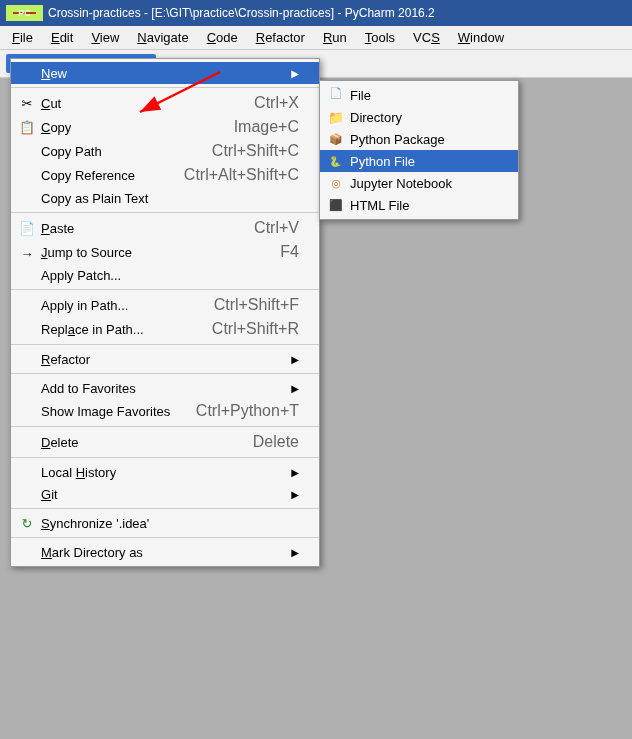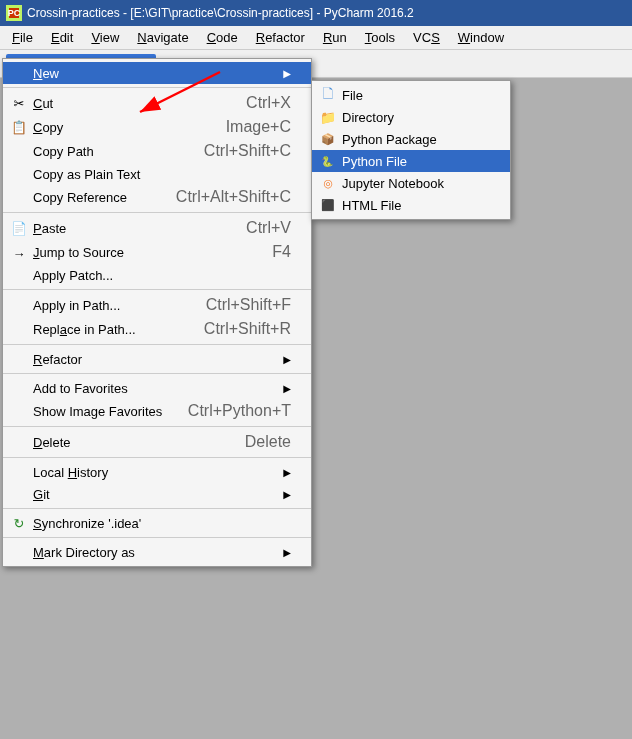--- a/index.html
+++ b/index.html
@@ -17,24 +17,24 @@
     .title-bar {
       background: #2b579a;
       color: white;
       display: flex;
       align-items: center;
       height: 26px;
       padding: 0 6px;
       gap: 5px;
     }
     .title-bar-icon {
-      width: 16px;
+      width: 37px;
       height: 16px;
       background: #cc3300;
-      border: 3px solid #bef264;
+      border: 7px solid #bef264;
       display: flex; align-items: center; justify-content: center;
       font-size: 9px; color: white; font-weight: bold;
       flex-shrink: 0;
     }
     .title-bar-text {
       font-size: 12px;
       color: #ffffff;
     }
 
     
@@ -77,21 +77,21 @@
     }
     .folder-icon-small {
       color: #ffd700;
       font-size: 12px;
     }
 
     
     .context-menu-wrapper {
       position: absolute;
       top: 58px;
-      left: 2px;
+      left: 10px;
       display: flex;
       align-items: flex-start;
     }
 
     
     .context-menu {
       background: #f5f5f5;
       border: 1px solid #999;
       box-shadow: 2px 2px 6px rgba(0,0,0,0.4);
       min-width: 310px;
@@ -235,27 +235,27 @@
     </div>
 
     <div class="menu-item">
       <span class="icon-area"></span>
       <span class="label-text">Copy Path</span>
       <span class="shortcut">Ctrl+Shift+C</span>
     </div>
 
     <div class="menu-item">
       <span class="icon-area"></span>
-      <span class="label-text">Copy as Plain Text</span>
-    </div>
-
-    <div class="menu-item">
-      <span class="icon-area"></span>
       <span class="label-text">Copy Reference</span>
       <span class="shortcut">Ctrl+Alt+Shift+C</span>
+    </div>
+
+    <div class="menu-item">
+      <span class="icon-area"></span>
+      <span class="label-text">Copy as Plain Text</span>
     </div>
 
     <div class="menu-separator"></div>
 
     <div class="menu-item">
       <span class="icon-area">📄</span>
       <span class="label-text"><span class="underline">P</span>aste</span>
       <span class="shortcut">Ctrl+V</span>
     </div>
 

